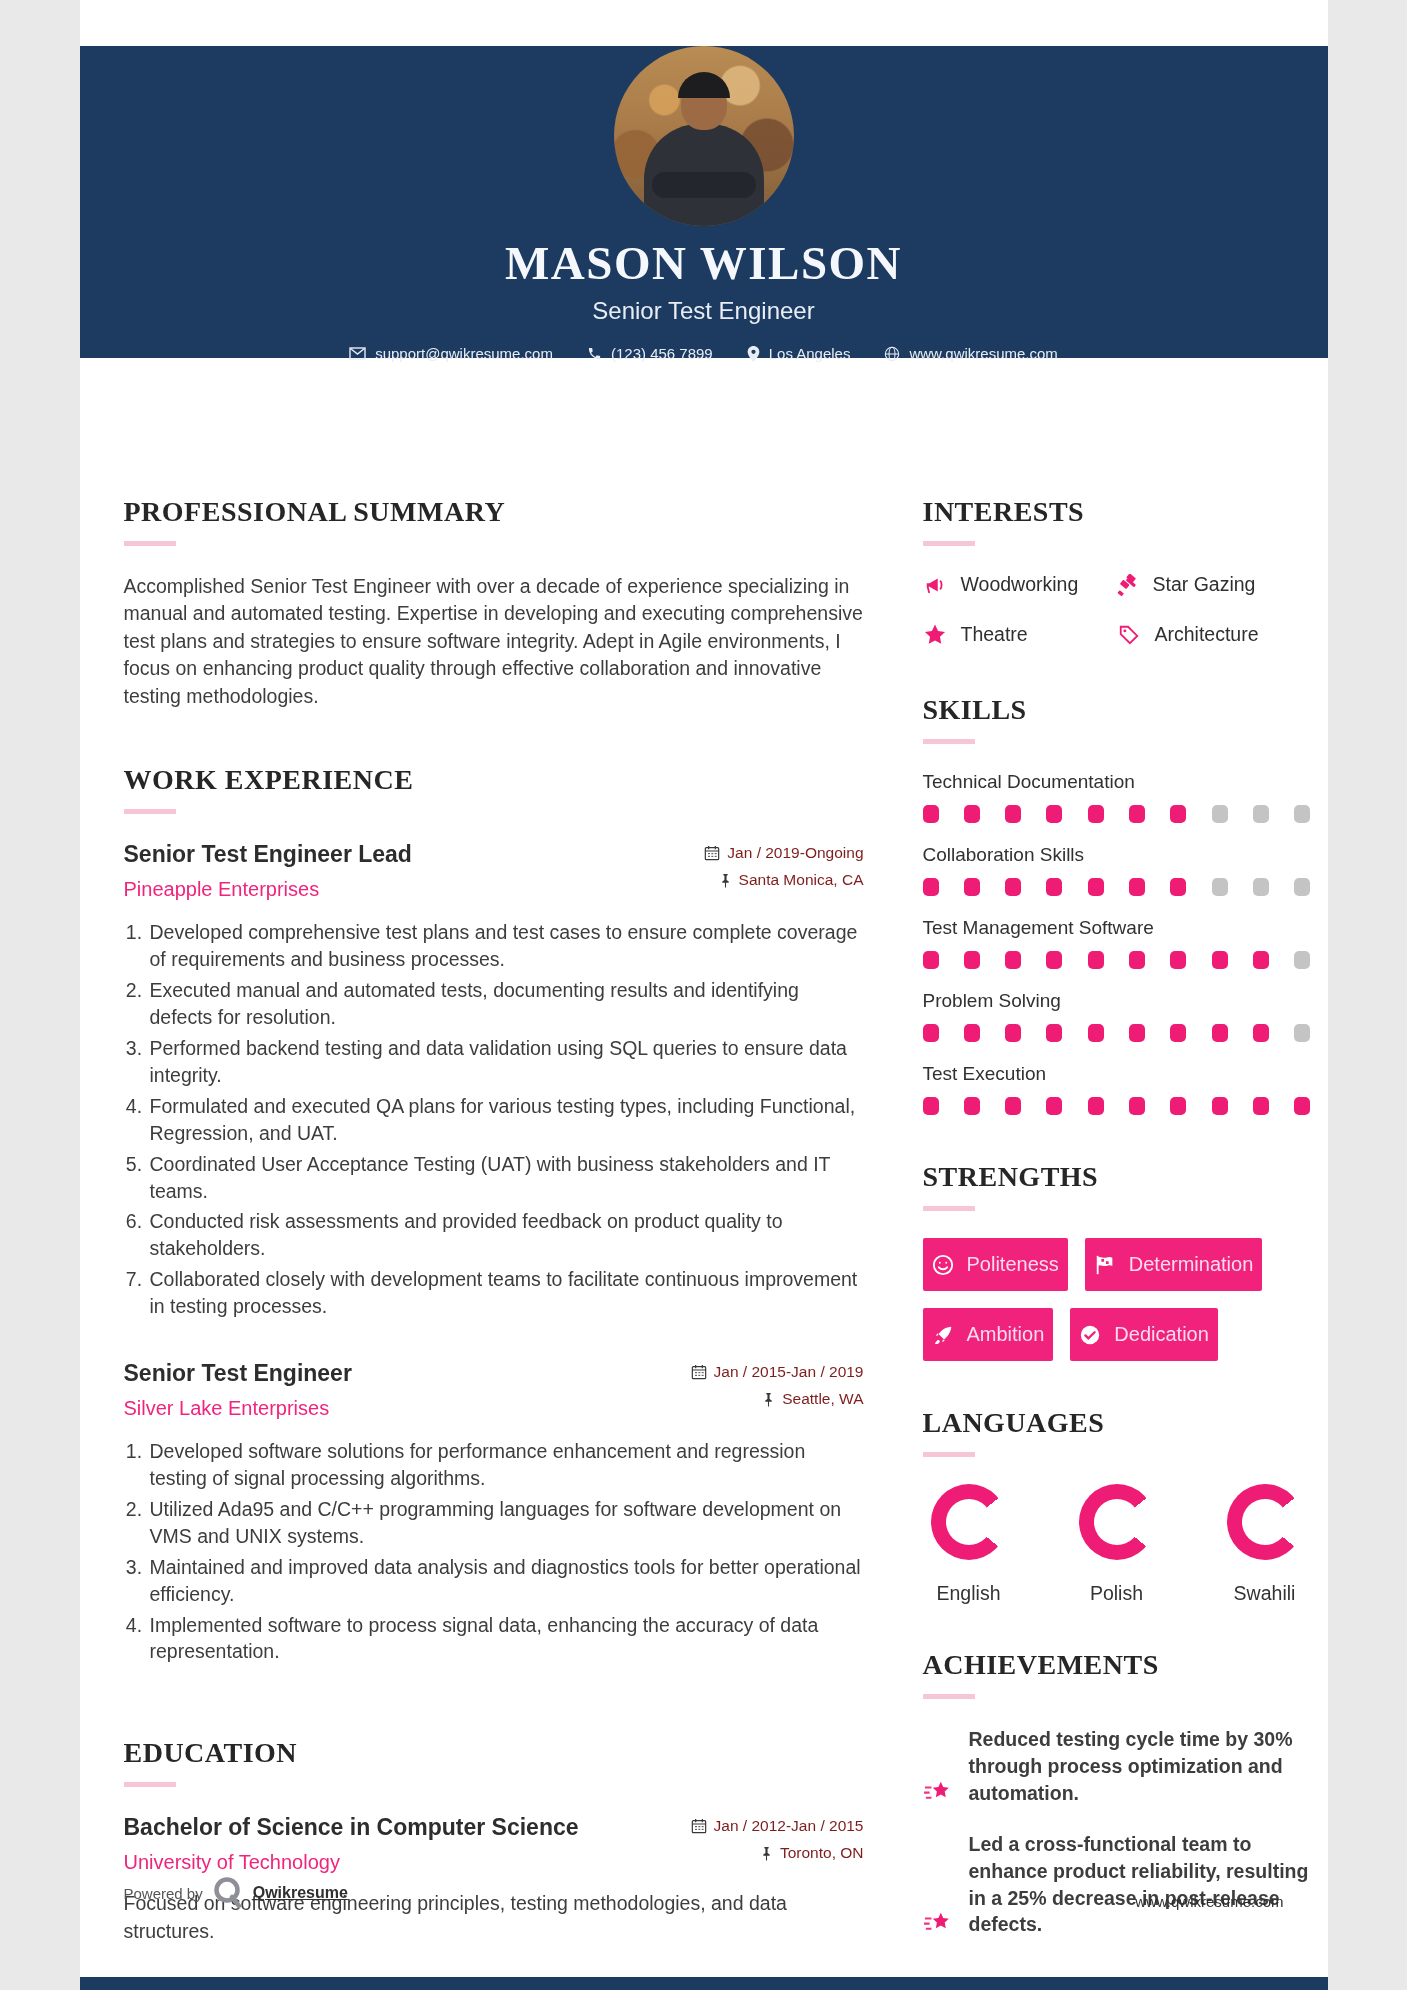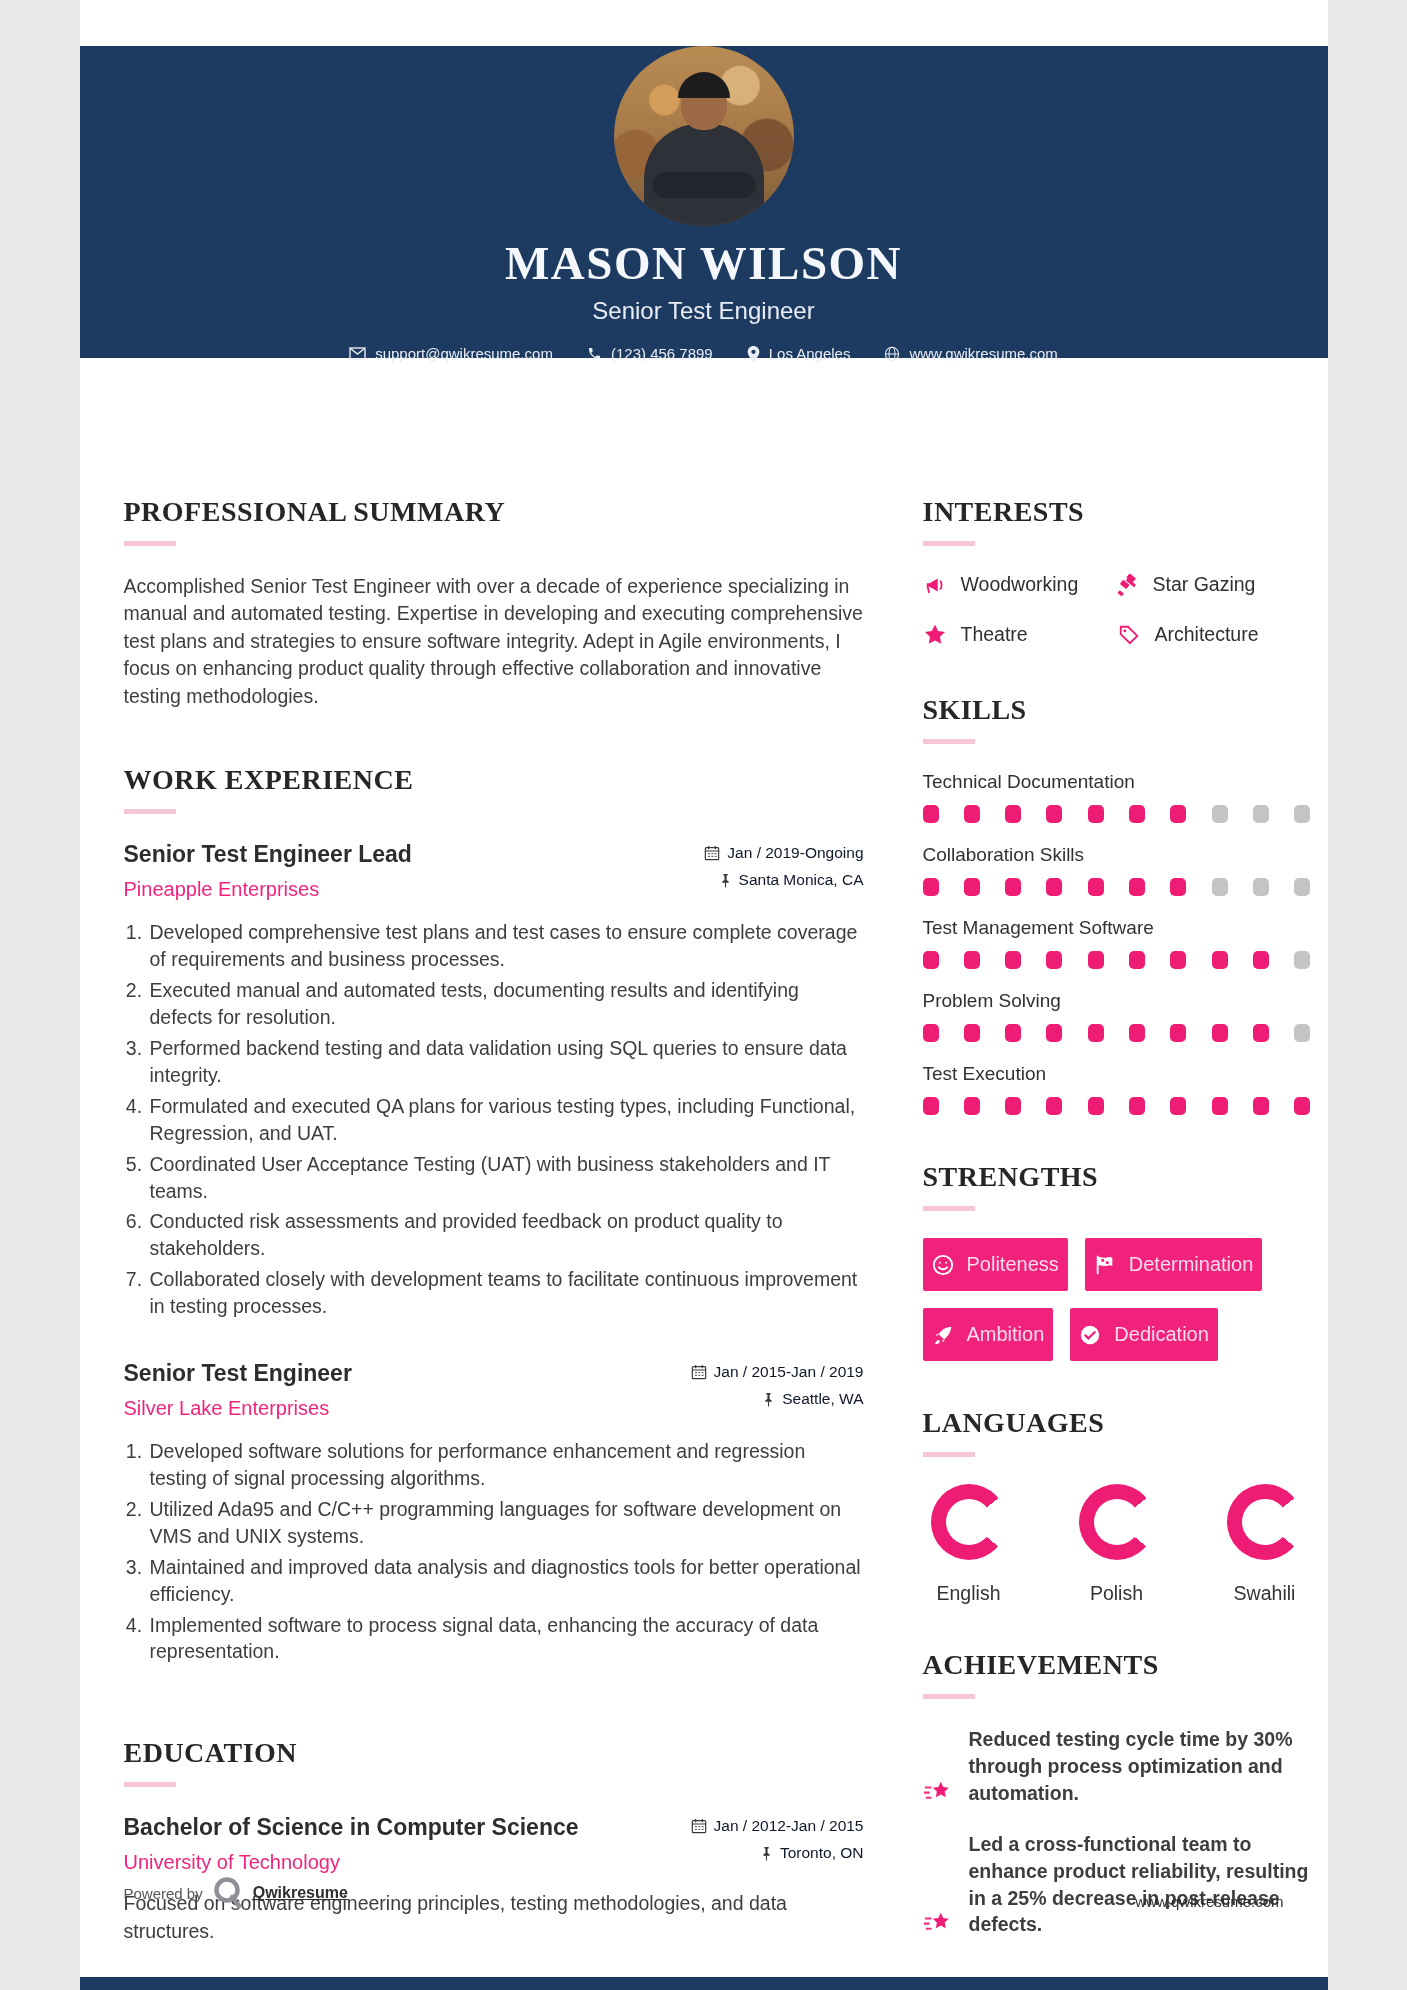--- a/index.html
+++ b/index.html
@@ -61,21 +61,21 @@
     font-family:"Liberation Serif", serif; font-weight:bold; font-size:28px;
     color:#262626; letter-spacing:.5px;
   }
   .sec-underline{ width:52px; height:5px; background:#f6c6d8; margin:13px 0 27px; }
   
   .summary-text{ font-size:19.5px; line-height:1.41; color:#3d3d3d; }
   .job{ margin-bottom:40px; }
   .job-head{ display:flex; justify-content:space-between; align-items:flex-start; }
   .job-title{ font-size:23px; font-weight:bold; color:#2d2d2d; }
   .company{ font-size:20px; color:#f0247d; margin-top:10px; }
-  .meta{ text-align:right; font-size:15.5px; color:#0f172a; flex:none; padding-top:3px; }
+  .meta{ text-align:right; font-size:15.5px; color:#7f1d1d; flex:none; padding-top:3px; }
   .meta-row{ display:flex; justify-content:flex-end; align-items:center; gap:7px; margin-bottom:9px; white-space:nowrap; }
   .bullets{ margin:18px 0 0 24px; font-size:19.5px; line-height:1.38; color:#3d3d3d; }
   .bullets li{ margin-bottom:4px; padding-left:2px; }
   .edu-desc{ font-size:19.5px; line-height:1.41; margin-top:16px; color:#3d3d3d; }
   
   .skill{ margin-bottom:21px; }
   .skill-name{ font-size:19px; color:#313131; margin-bottom:12px; }
   .dots{ display:flex; justify-content:space-between; width:100%; }
   .dot{ width:16px; height:18px; border-radius:5px; background:#c4c4c4; }
   .dot.on{ background:#ee1c74; }

